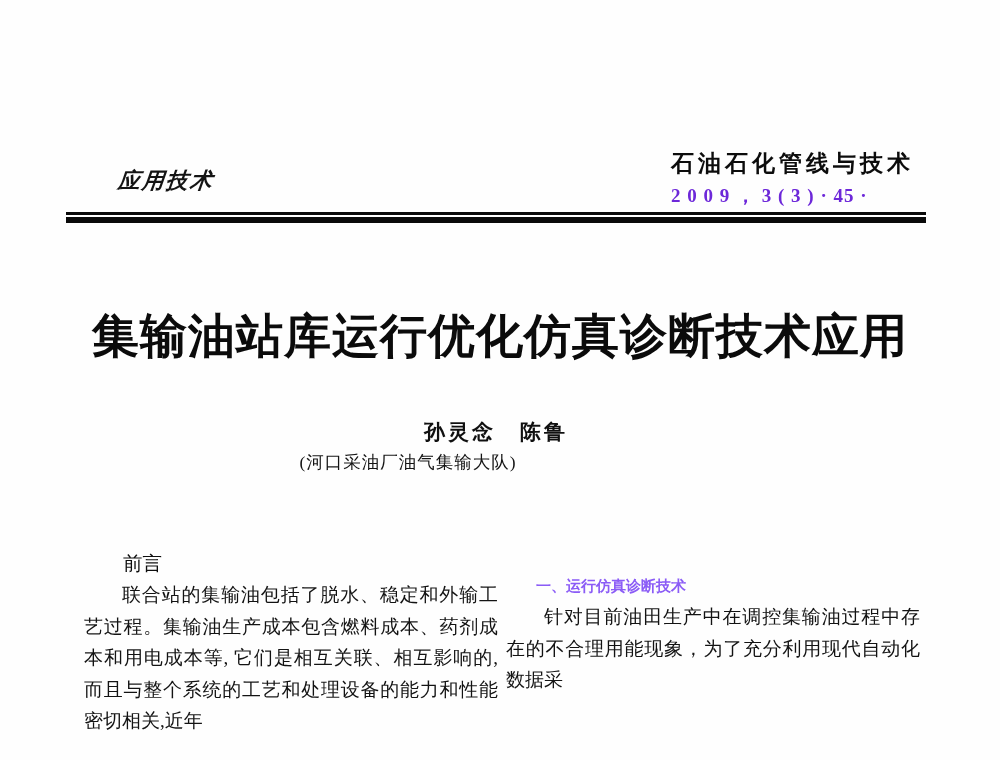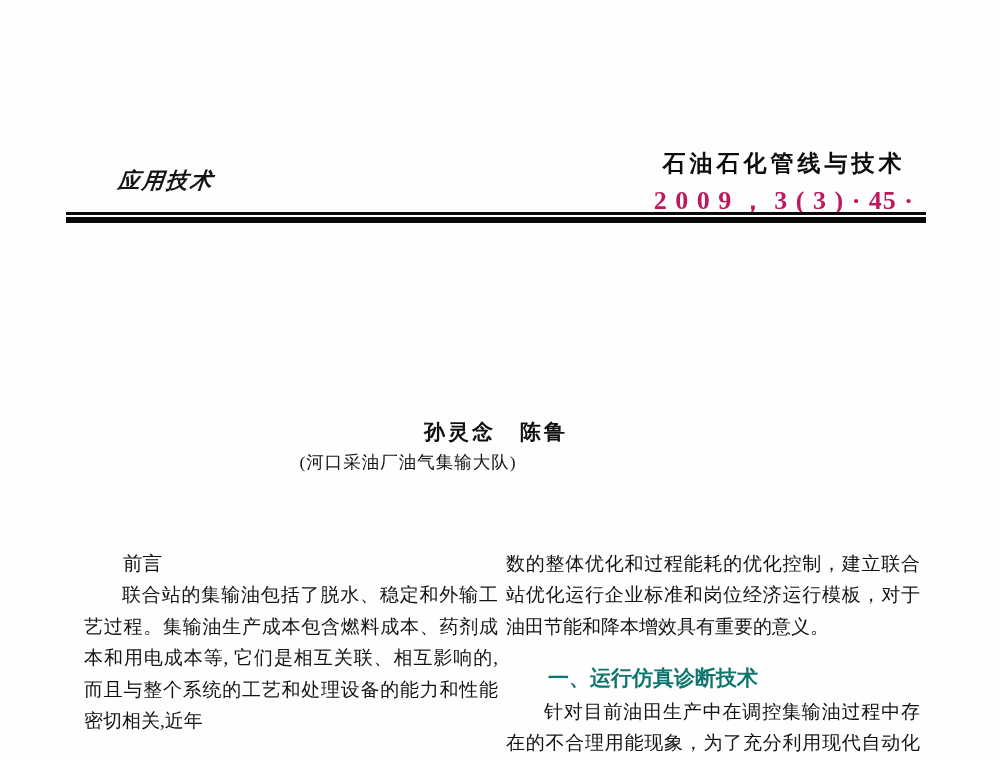--- a/index.html
+++ b/index.html
@@ -39,24 +39,24 @@
     font-family: "Liberation Sans", sans-serif;
     font-weight: 900;
     font-size: 23px;
     letter-spacing: 4px;
     color: #0c0c0c;
     white-space: nowrap;
     text-align: center;
   }
   .journal-issue {
     margin-top: 4px;
-    font-size: 26px;
+    font-size: 19px;
     letter-spacing: 1px;
     font-weight: 600;
-    color: #be185d;
+    color: #6d28d9;
     white-space: nowrap;
   }
   .header-rule {
     position: absolute;
     left: 66px;
     top: 212px;
     width: 860px;
     height: 12px;
   }
   .header-rule .thin {
@@ -125,54 +125,54 @@
   .indent { text-indent: 2em; }
 
   .intro-heading {
     font-family: "Liberation Sans", sans-serif;
     font-weight: normal;
     font-size: 19.5px;
     text-indent: 2em;
     color: #0d0d0d;
   }
   .section-heading {
-    font-family: Liberation Mono, monospace;
+    font-family: Liberation Sans, sans-serif;
     font-weight: bold;
-    font-size: 21px;
+    font-size: 15px;
     text-indent: 2em;
     margin-top: 22px !important;
-    color: #0f766e;
+    color: #8b5cf6;
   }
 </style>
 </head>
 <body>
 
 <div id="page">
 
   <div class="section-label">应用技术</div>
 
   <div class="journal-block">
     <div class="journal-name">石油石化管线与技术</div>
     <div class="journal-issue">2 0 0 9 ， 3 ( 3 ) · 45 ·</div>
   </div>
 
   <div class="header-rule">
     <div class="thin"></div>
     <div class="thick"></div>
   </div>
 
+  <div class="article-title">集输油站库运行优化仿真诊断技术应用</div>
 
   <div class="authors">孙灵念　陈鲁</div>
 
   <div class="affiliation">(河口采油厂油气集输大队)</div>
 
   <div class="column column-left">
     <p class="intro-heading">前言</p>
     <p class="indent">联合站的集输油包括了脱水、稳定和外输工艺过程。集输油生产成本包含燃料成本、药剂成本和用电成本等, 它们是相互关联、相互影响的, 而且与整个系统的工艺和处理设备的能力和性能密切相关,近年</p>
   </div>
 
   <div class="column column-right">
-    <p>数的整体优化和过程能耗的优化控制，建立联合站优化运行企业标准和岗位经济运行模板，对于油田节能和降本增效具有重要的意义。</p>
     <p class="section-heading">一、运行仿真诊断技术</p>
     <p class="indent">针对目前油田生产中在调控集输油过程中存在的不合理用能现象，为了充分利用现代自动化数据采</p>
   </div>
 
 </div>
 
 </body></html>

